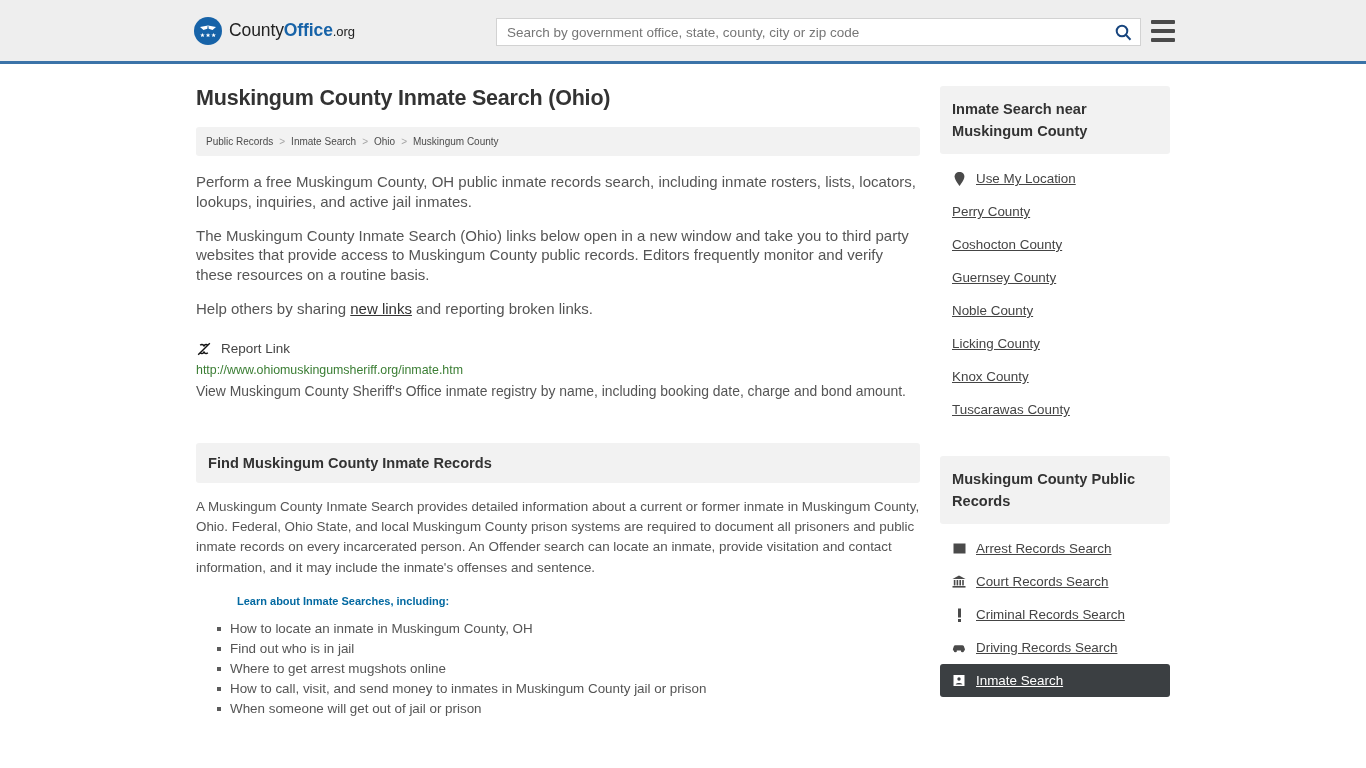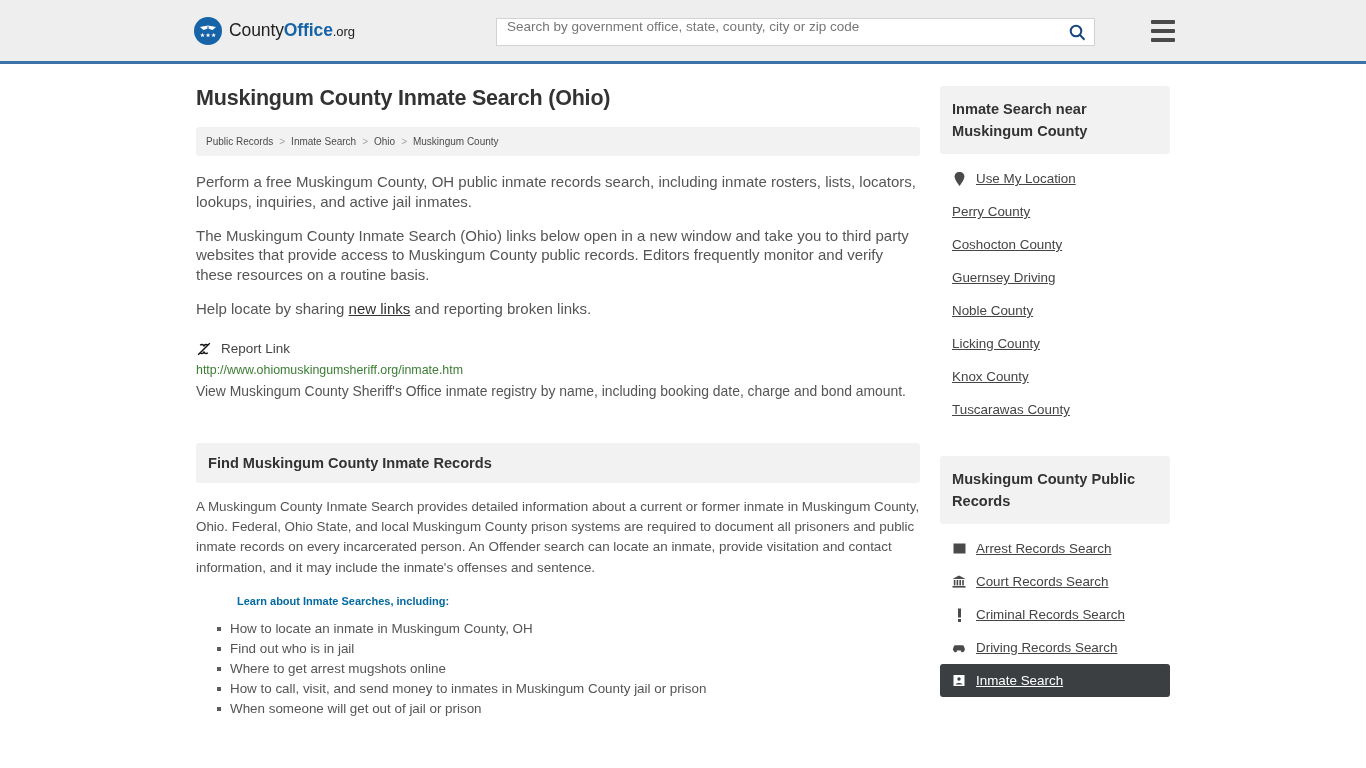--- a/index.html
+++ b/index.html
@@ -41,26 +41,26 @@
     color: #222;
     white-space: nowrap;
   }
   .logo-text .b { color: #1763a8; font-weight: bold; }
   .logo-text .o { font-size: 13px; color: #222; }
 
   .search-wrap {
     position: absolute;
     left: 496px;
     top: 18px;
-    width: 599px;
+    width: 645px;
     height: 28px;
     background: #fff;
     border: 1px solid #d2d2d2;
     display: flex;
-    align-items: flex-start;
+    align-items: center;
   }
   .search-input {
     flex: 1;
     border: 0;
     outline: none;
     font-family: "Liberation Sans", sans-serif;
     font-size: 13.5px;
     color: #333;
     padding: 0 10px;
     background: transparent;
@@ -243,21 +243,21 @@
   <div class="main-col">
 
     <h1 class="page-title">Muskingum County Inmate Search (Ohio)</h1>
 
     <div class="breadcrumb">
       <a>Public Records</a><span class="sep">&gt;</span><a>Inmate Search</a><span class="sep">&gt;</span><a>Ohio</a><span class="sep">&gt;</span><a>Muskingum County</a>
     </div>
 
     <p class="body-text">Perform a free Muskingum County, OH public inmate records search, including inmate rosters, lists, locators, lookups, inquiries, and active jail inmates.</p>
     <p class="body-text">The Muskingum County Inmate Search (Ohio) links below open in a new window and take you to third party websites that provide access to Muskingum County public records. Editors frequently monitor and verify these resources on a routine basis.</p>
-    <p class="body-text"><span>Help locate by sharing </span><a>new links</a><span> and reporting broken links.</span></p>
+    <p class="body-text"><span>Help others by sharing </span><a>new links</a><span> and reporting broken links.</span></p>
 
     <div class="result">
       <div class="result-head">
         <div class="report-link">
           <svg width="16" height="16" viewBox="0 0 16 16">
             <g fill="none" stroke="#111" stroke-width="1.4">
               <path d="M4.2 4.2 a2.4 2.4 0 0 1 3.4 0 l1.0 1.0"></path>
               <path d="M11.8 11.8 a2.4 2.4 0 0 1 -3.4 0 l-1.0 -1.0"></path>
               <path d="M11.8 4.2 a2.4 2.4 0 0 0 -3.4 0 l-1.0 1.0"></path>
               <path d="M4.2 11.8 a2.4 2.4 0 0 0 3.4 0 l1.0 -1.0"></path>
@@ -298,21 +298,21 @@
           <a>Use My Location</a>
         </div>
 
         <div class="card-row no-icon">
           <a>Perry County</a>
         </div>
         <div class="card-row no-icon">
           <a>Coshocton County</a>
         </div>
         <div class="card-row no-icon">
-          <a>Guernsey Driving</a>
+          <a>Guernsey County</a>
         </div>
         <div class="card-row no-icon">
           <a>Noble County</a>
         </div>
         <div class="card-row no-icon">
           <a>Licking County</a>
         </div>
         <div class="card-row no-icon">
           <a>Knox County</a>
         </div>

